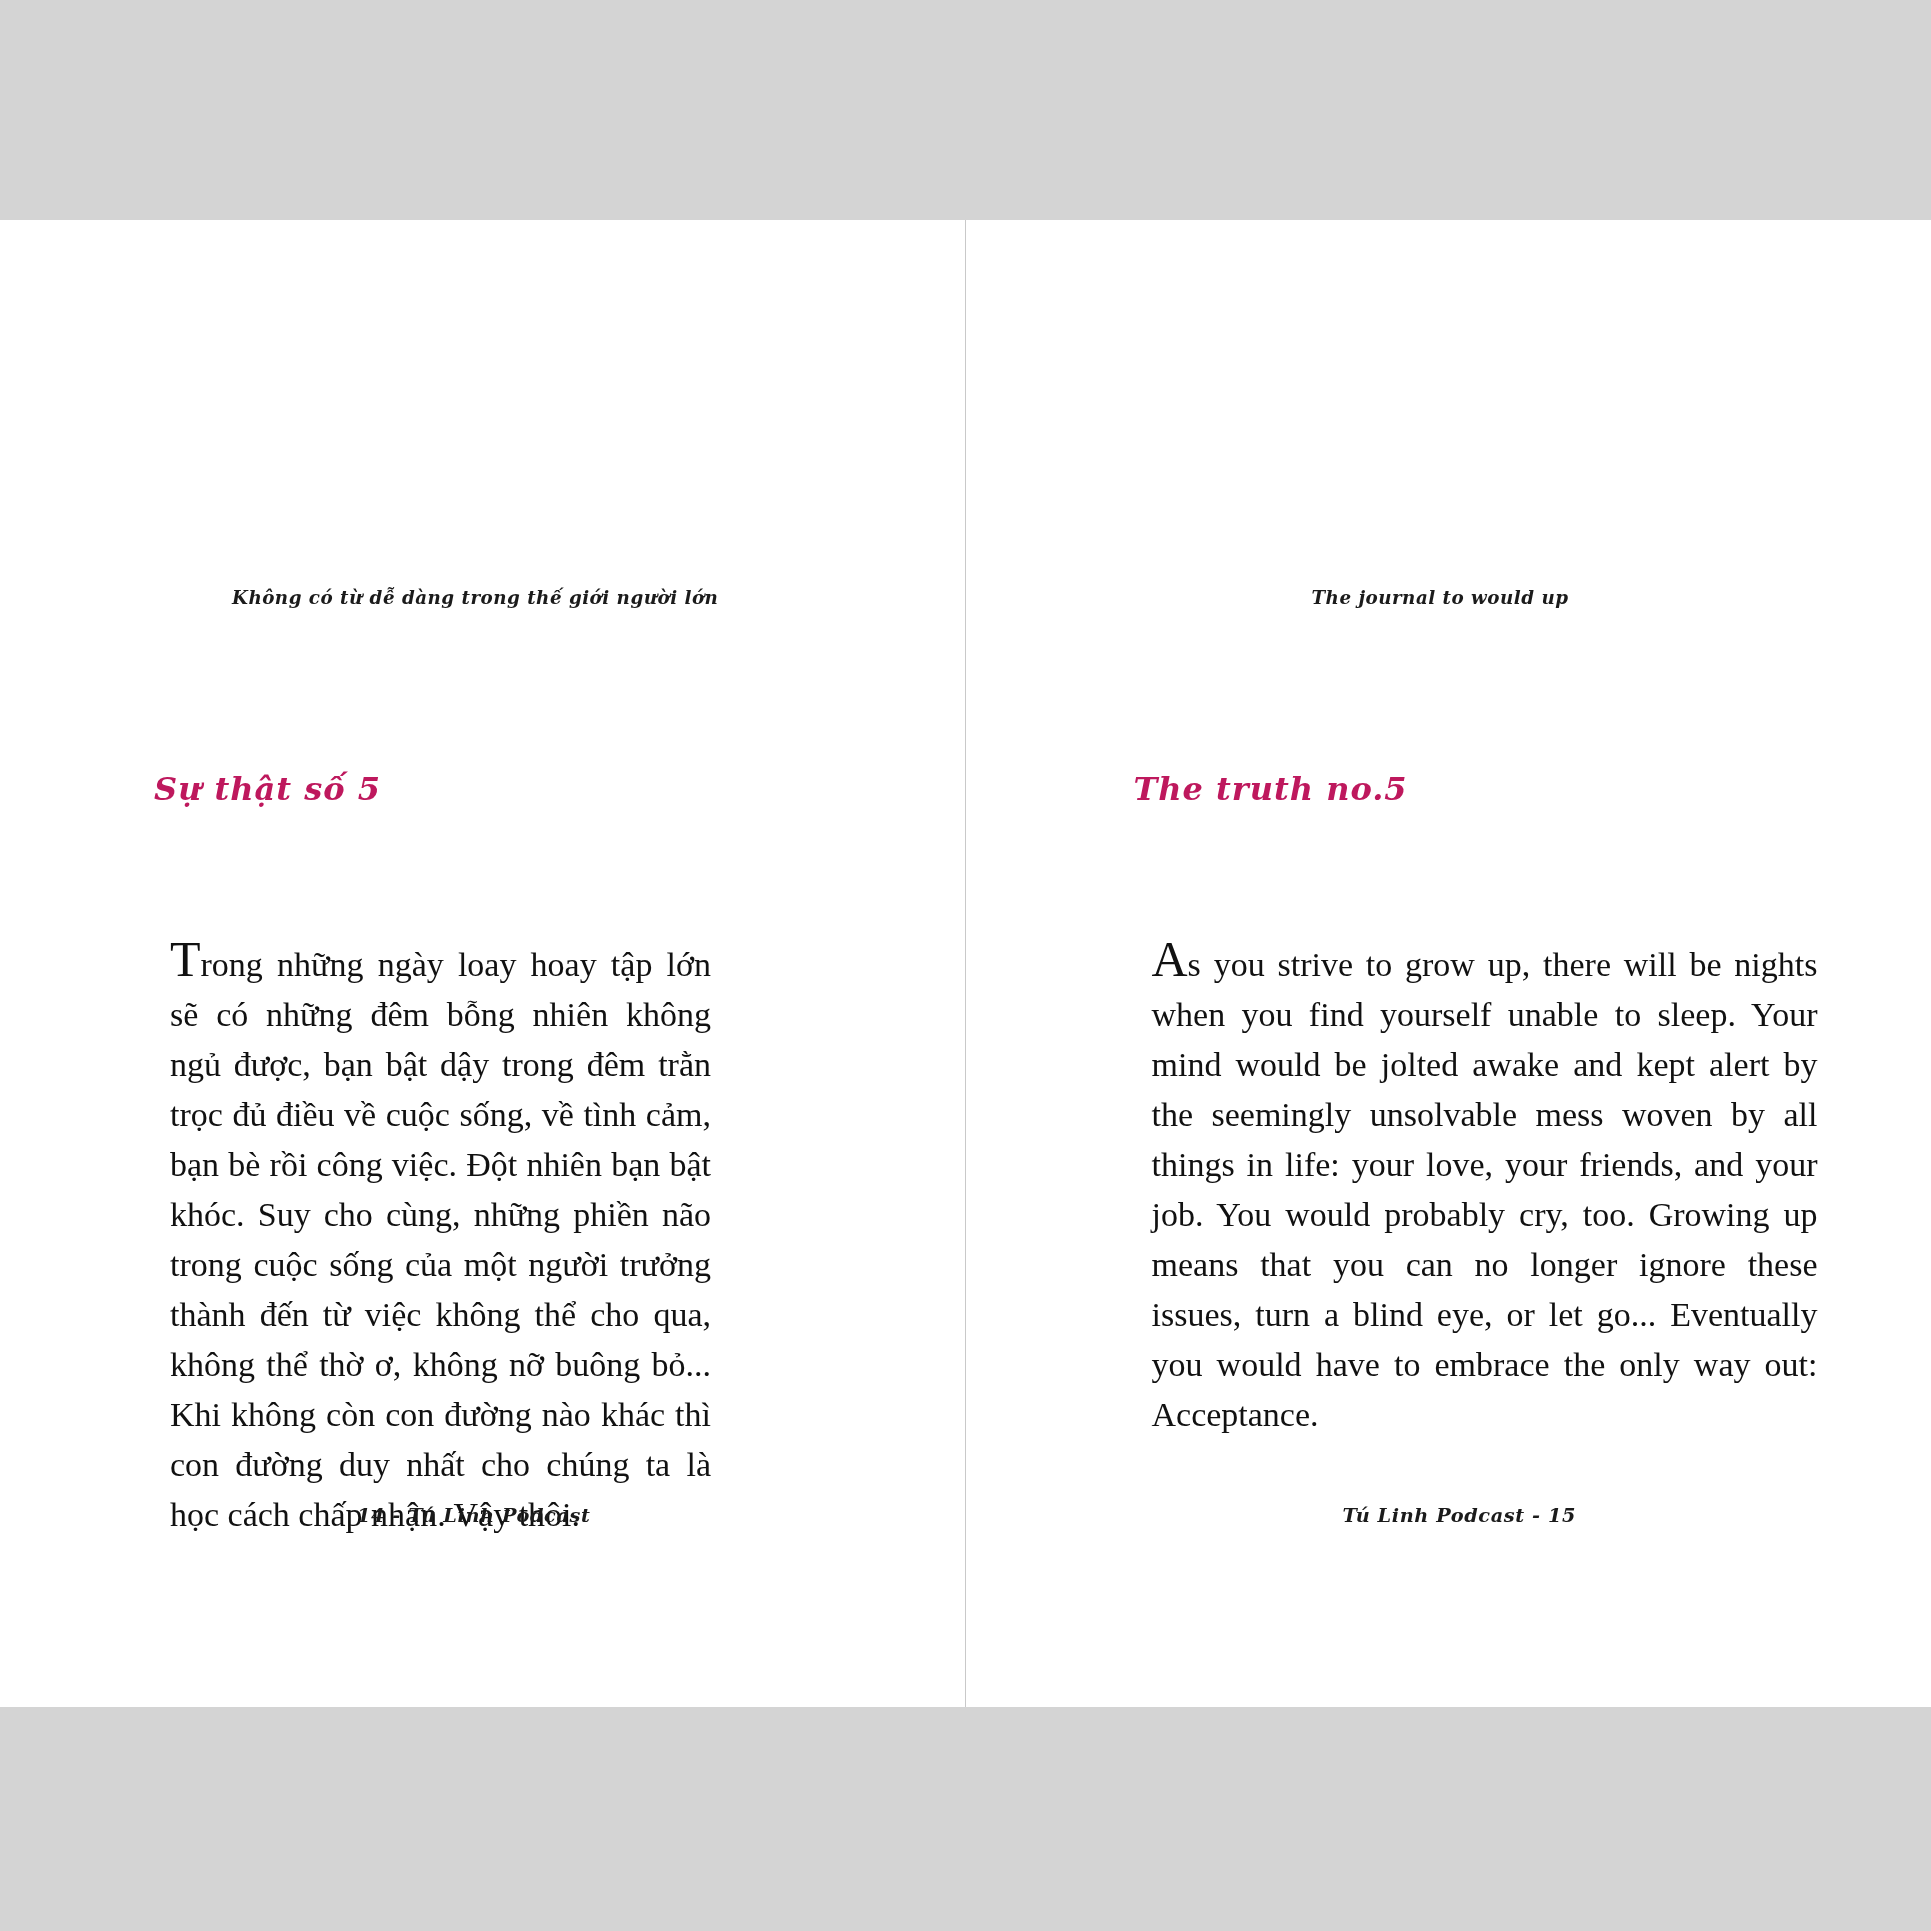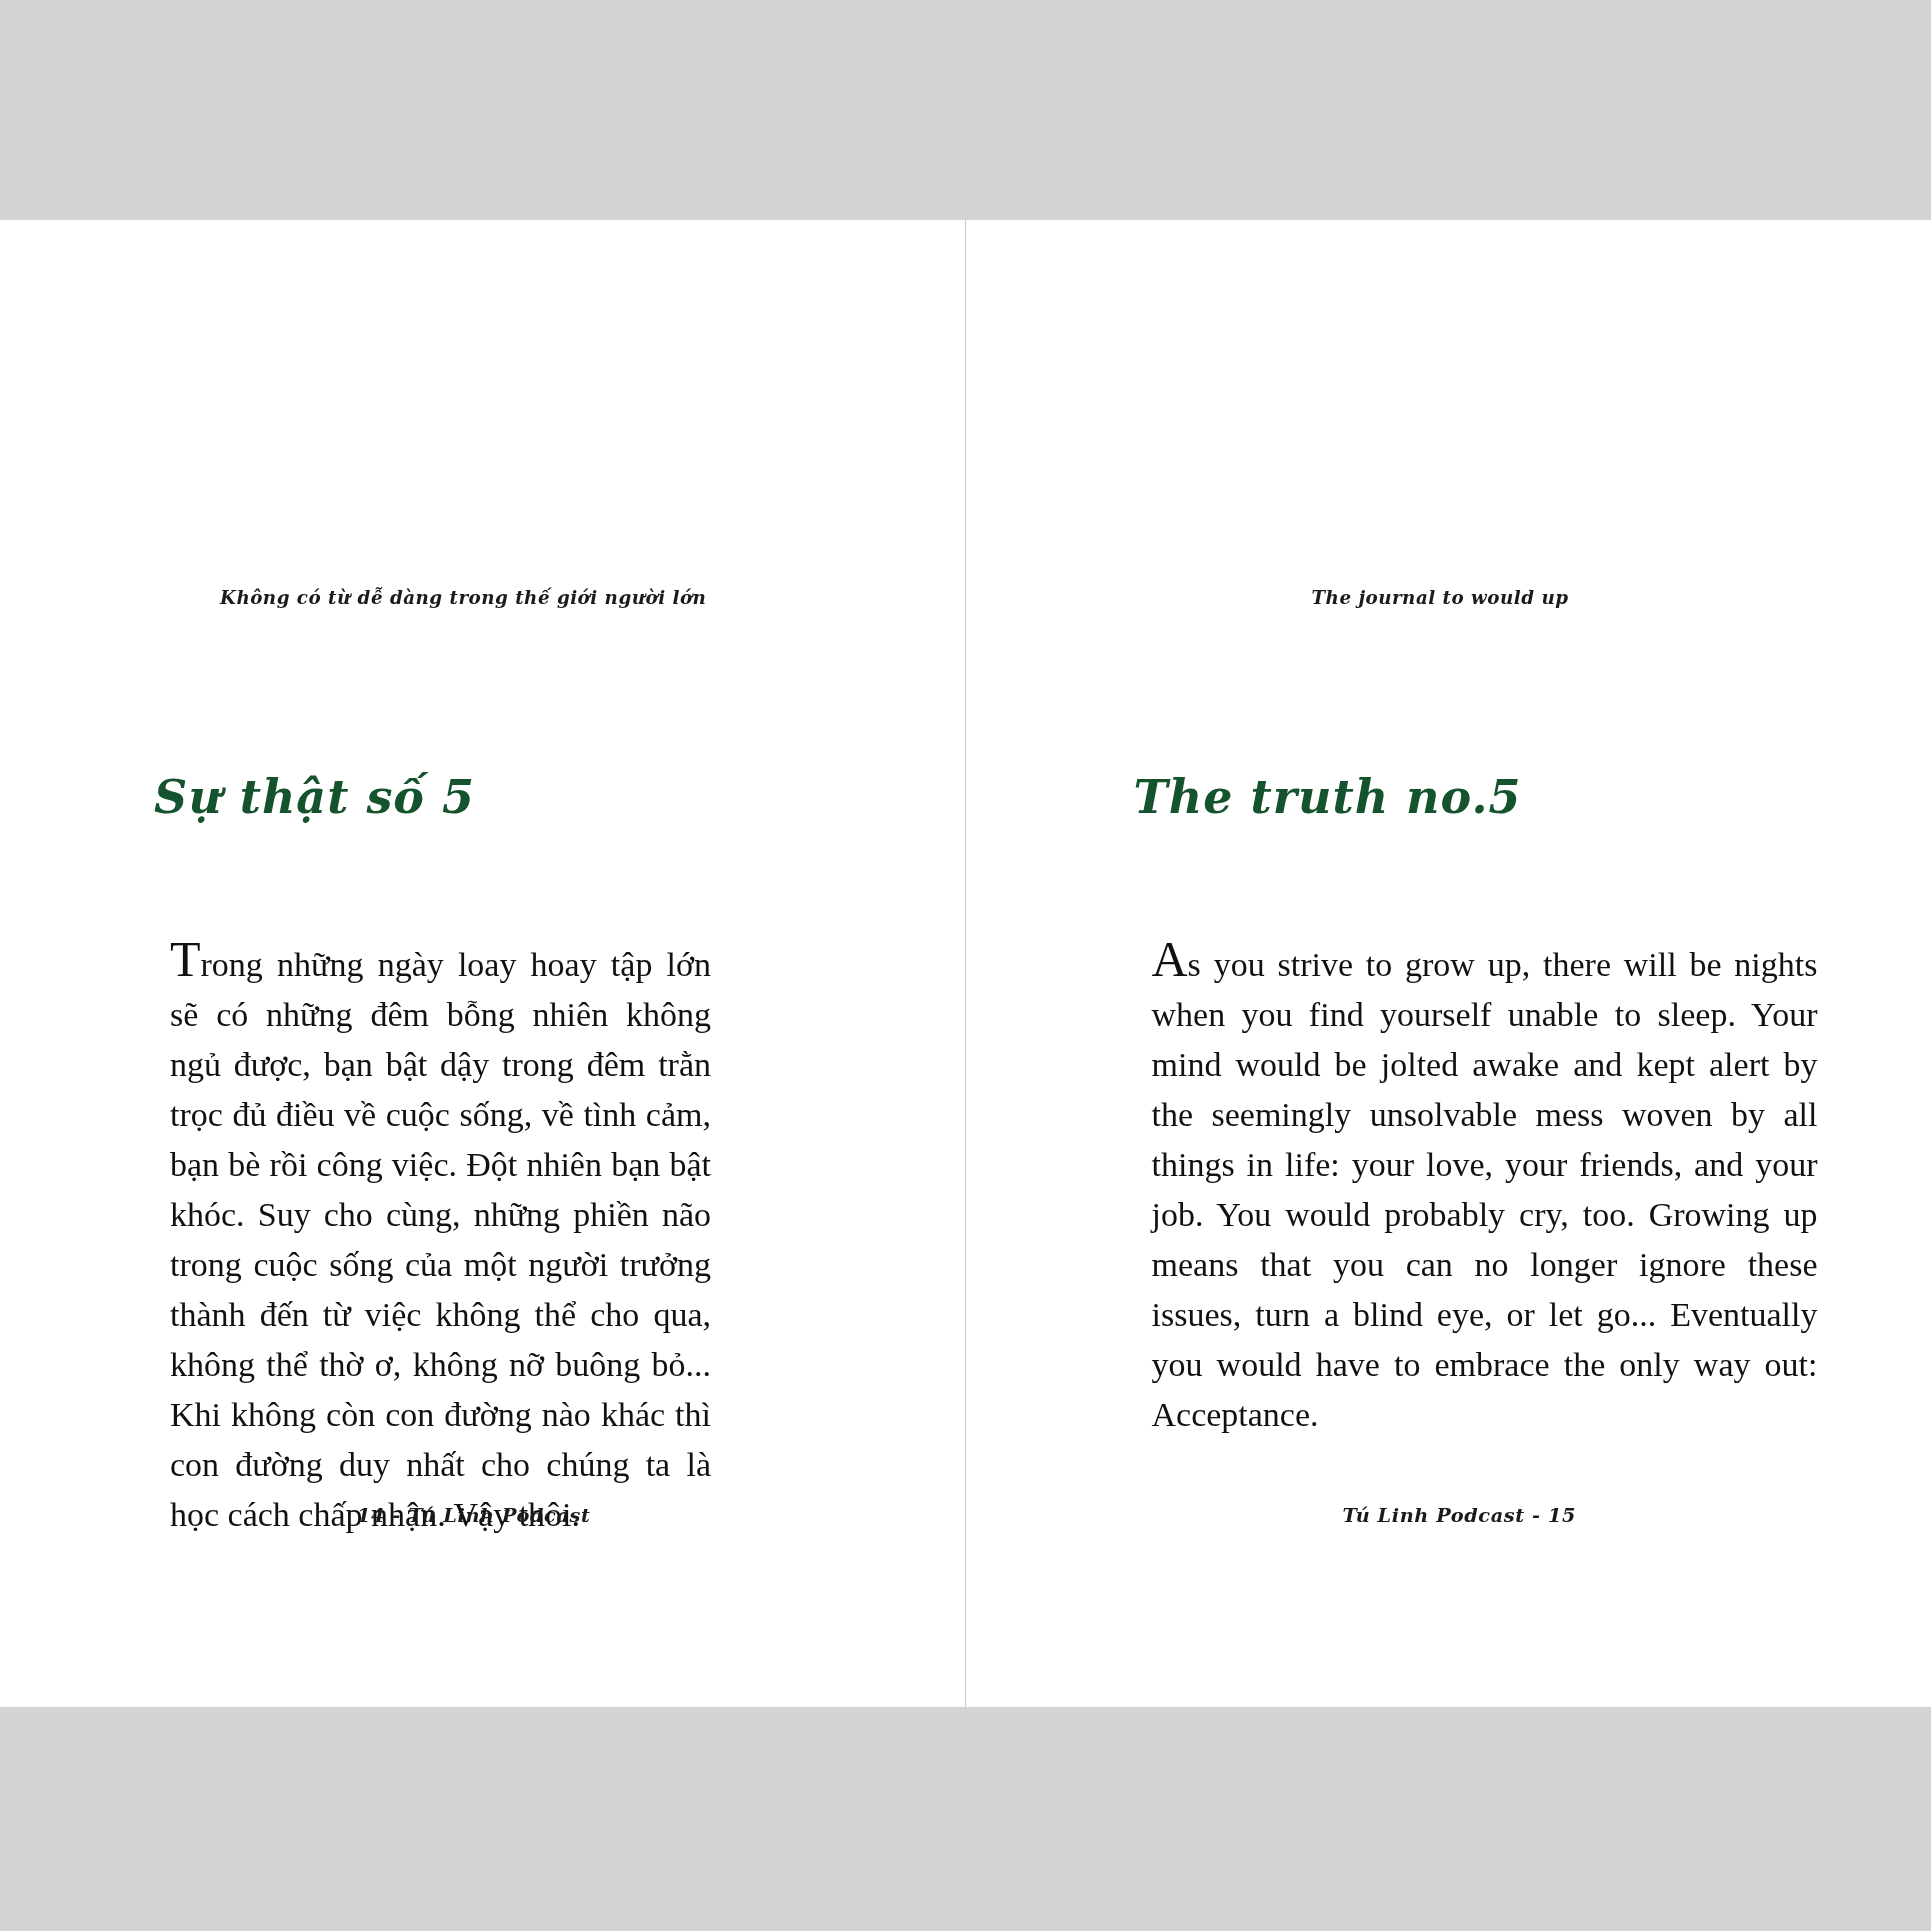--- a/index.html
+++ b/index.html
@@ -39,32 +39,32 @@
     position: absolute;
     top: 367px;
     font-family: "DejaVu Serif", serif;
     font-style: italic;
     font-weight: 700;
     font-size: 18.3px;
     letter-spacing: 0.5px;
     color: #1b1b1b;
     white-space: nowrap;
   }
-  .page-left .running-head { left: 220px; }
+  .page-left .running-head { left: 232px; }
   .page-right .running-head { left: 346px; }
 
   .chapter-title {
     position: absolute;
     top: 550px;
     font-family: "DejaVu Serif", serif;
     font-style: italic;
     font-weight: 700;
-    font-size: 46px;
+    font-size: 32px;
     letter-spacing: 1px;
-    color: #14532d;
+    color: #be185d;
     white-space: nowrap;
   }
   .page-left .chapter-title { left: 154px; }
   .page-right .chapter-title { left: 1134px; margin-left: -966px; }
 
   .body-text {
     position: absolute;
     top: 714px;
     font-family: "Liberation Serif", serif;
     font-size: 34px;

